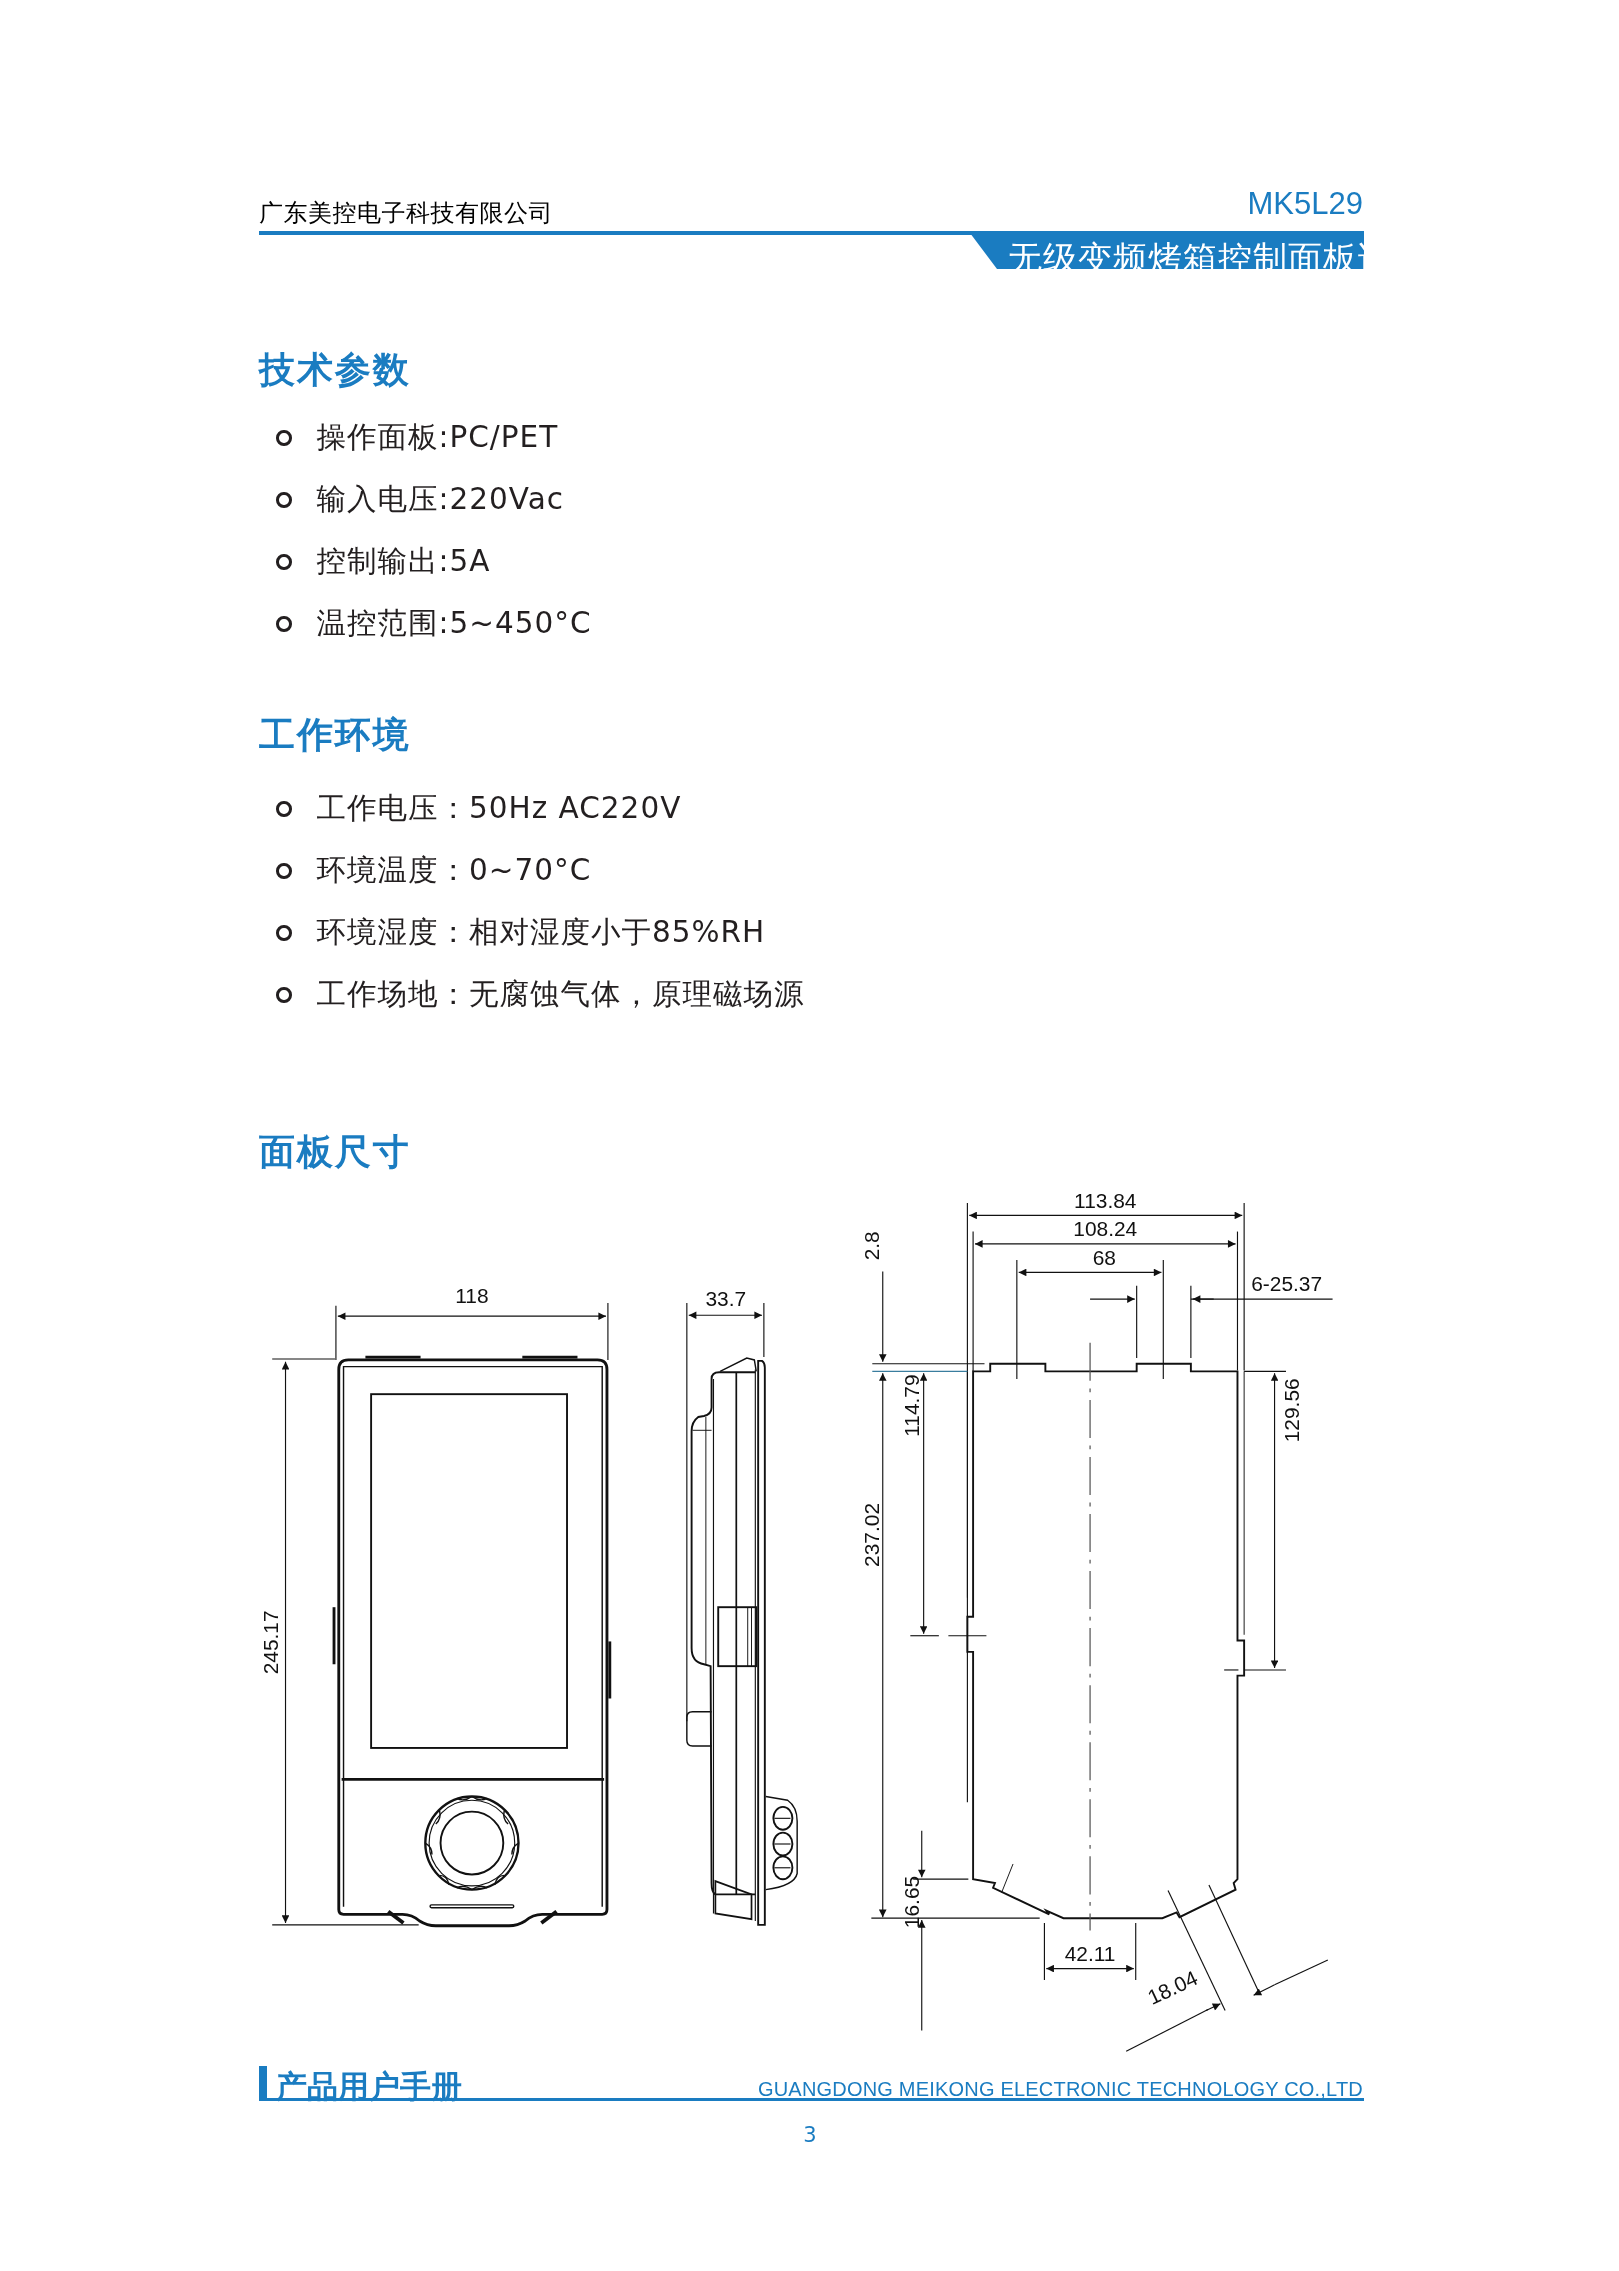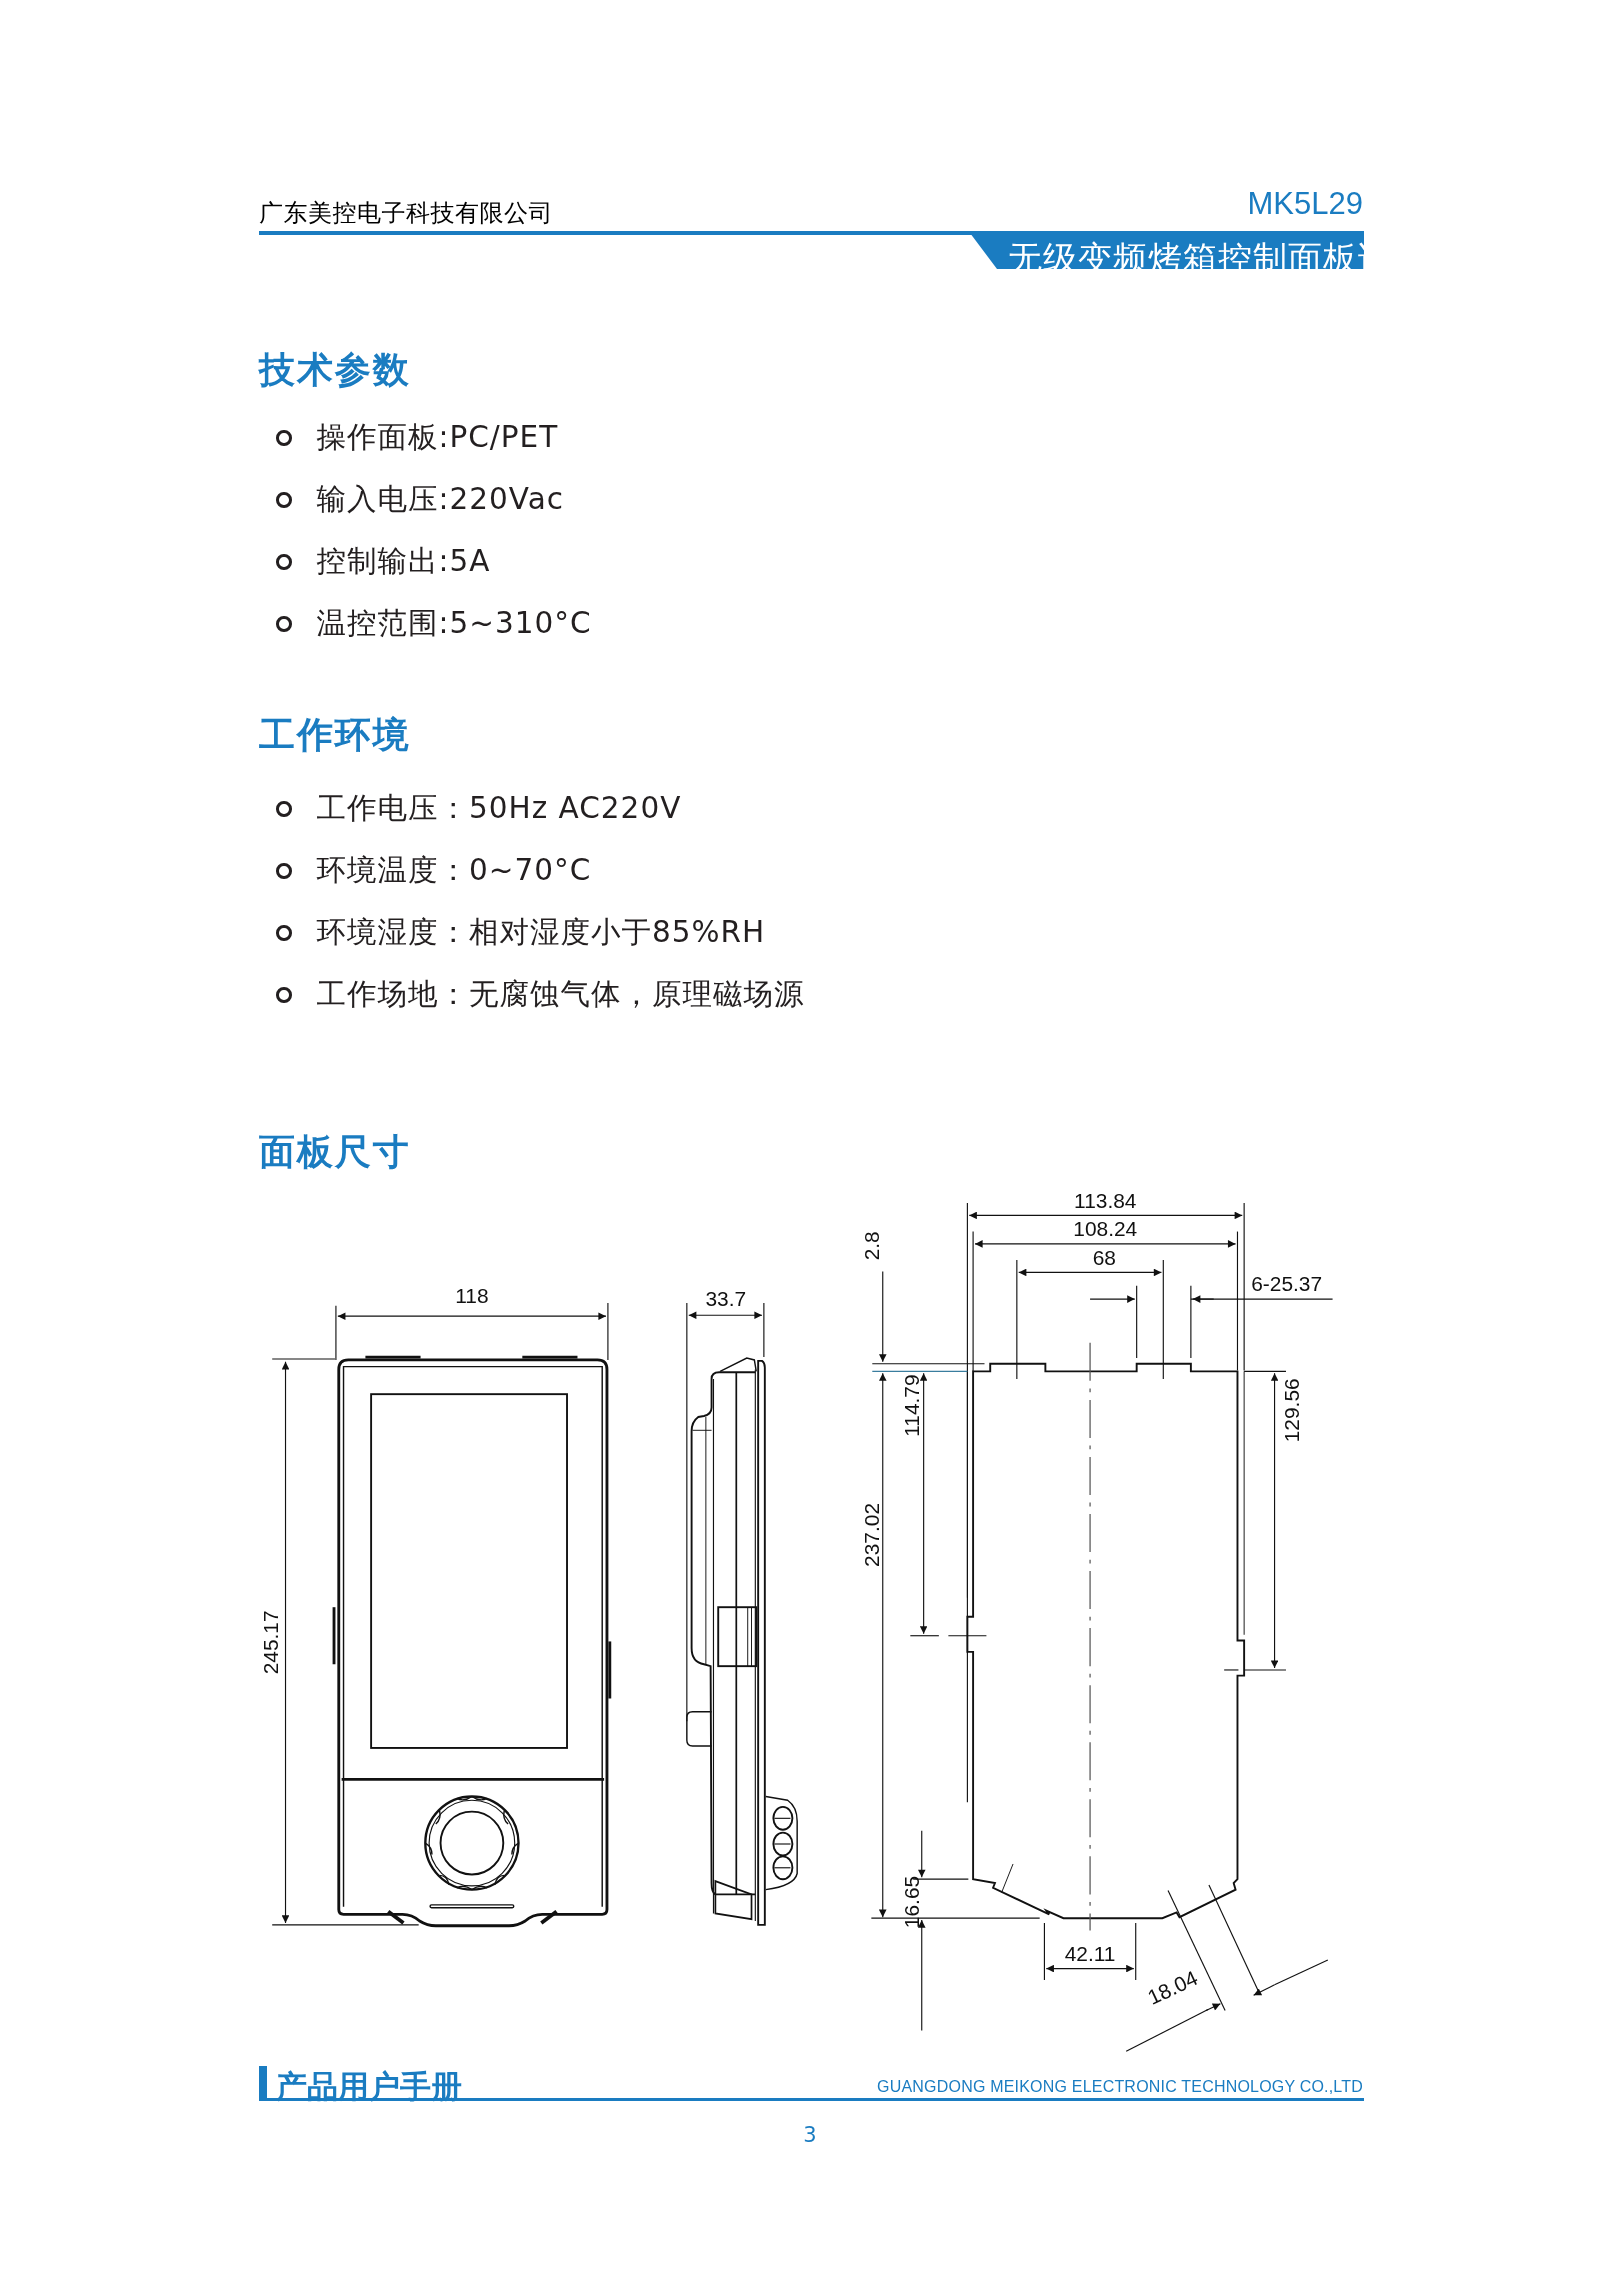--- a/index.html
+++ b/index.html
@@ -13,21 +13,21 @@
              clip-path: polygon(0 0, 100% 0, 100% 100%, 27px 100%); }
   .hdr-tab-text { left: 1008px; top: 236px; font-size: 34px; color: #ffffff; letter-spacing: 1px; }
   .sec-title { left: 259px; font-size: 36px; font-weight: bold; color: #1a7cc1; letter-spacing: 1.9px; }
   .list { left: 276px; }
   .item { position: absolute; left: 0; display: flex; align-items: center; white-space: nowrap; }
   .bullet { width: 9.5px; height: 9.5px; border: 3.3px solid #231f20; border-radius: 50%; box-sizing: content-box; }
   .item-text { margin-left: 25px; font-size: 29.5px; color: #231f20; letter-spacing: 1px; }
   .draw { left: 0; top: 0; }
   .ft-bar { left: 259px; top: 2066px; width: 7.6px; height: 34px; background: #1a7cc1; }
   .ft-title { left: 276px; top: 2066px; font-size: 31px; color: #1a7cc1; font-weight: bold; }
-  .ft-en { right: 257px; top: 2078px; font-size: 16px; color: #1a7cc1; font-family: "Liberation Sans", sans-serif; letter-spacing: 0.2px; }
+  .ft-en { right: 257px; top: 2078px; font-size: 20px; color: #1a7cc1; font-family: "Liberation Sans", sans-serif; letter-spacing: 0.2px; }
   .ft-line { left: 259px; top: 2098px; width: 1105px; height: 2.9px; background: #1a7cc1; }
   .page-num { left: 0; width: 1620px; top: 2123px; text-align: center; font-size: 21px; color: #1a7cc1; }
   svg text { font-family: "Liberation Sans", sans-serif; font-size: 22px; fill: #111; }
 </style>
 </head>
 <body>
 
 <div class="abs company">广东美控电子科技有限公司</div>
 <div class="abs model">MK5L29</div>
 <div class="abs hdr-line"></div>
@@ -43,21 +43,21 @@
   <div class="item" style="top:480px;">
     <span class="bullet"></span>
     <span class="item-text">输入电压:220Vac</span>
   </div>
   <div class="item" style="top:542px;">
     <span class="bullet"></span>
     <span class="item-text">控制输出:5A</span>
   </div>
   <div class="item" style="top:604px;">
     <span class="bullet"></span>
-    <span class="item-text">温控范围:5~310°C</span>
+    <span class="item-text">温控范围:5~450°C</span>
   </div>
 </div>
 
 <div class="abs sec-title" style="top:711px;">工作环境</div>
 <div class="abs list" style="top:0;">
   <div class="item" style="top:789px;">
     <span class="bullet"></span>
     <span class="item-text">工作电压：50Hz AC220V</span>
   </div>
   <div class="item" style="top:851px;">

